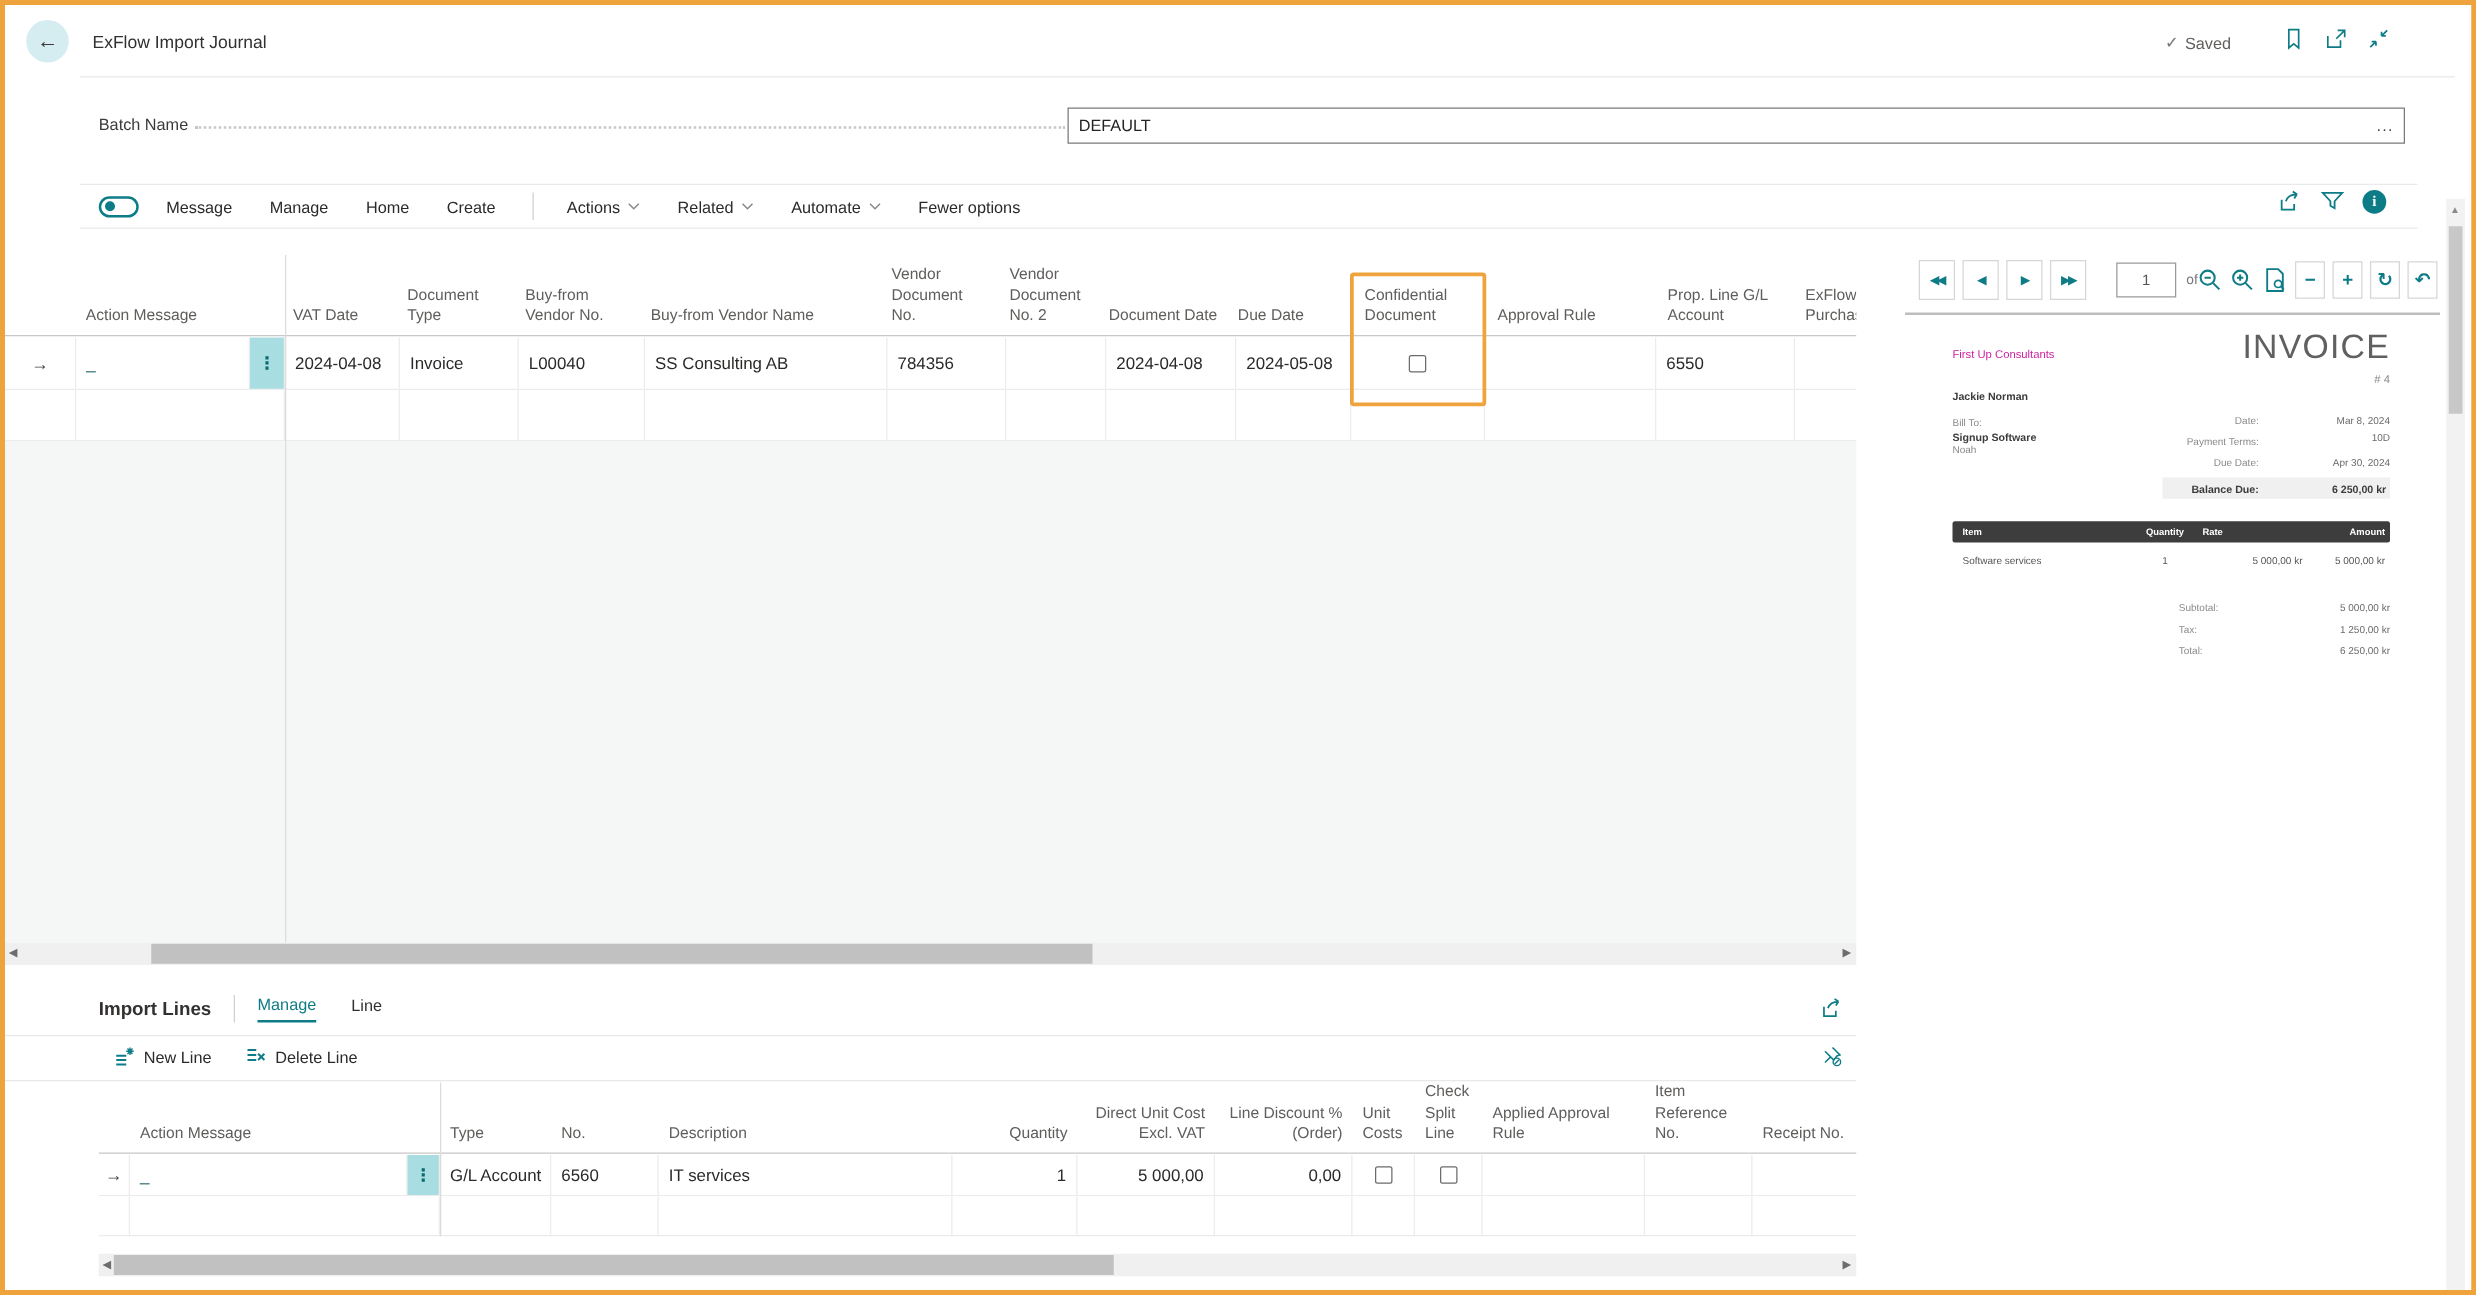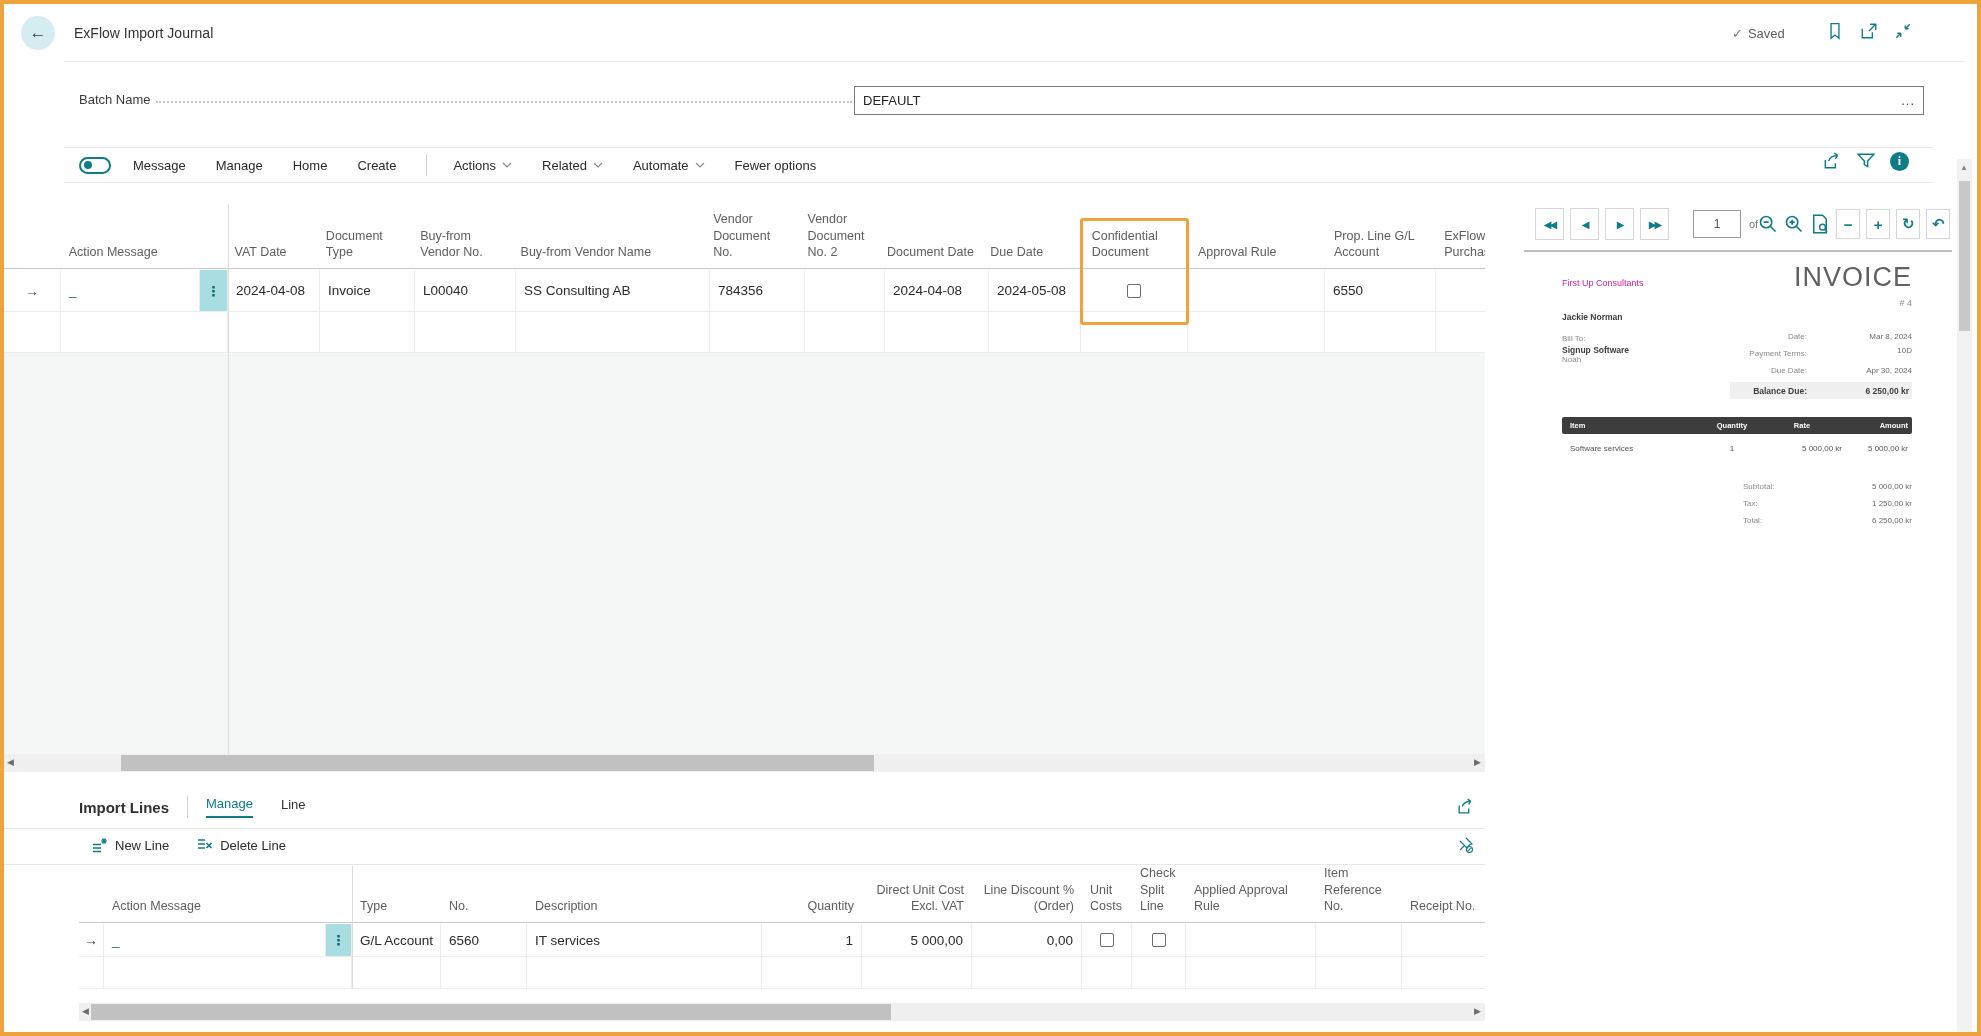--- a/index.html
+++ b/index.html
@@ -437,21 +437,21 @@
     <div class="meta-label" style="left:135px; top:112px;">Due Date:</div>
     <div class="meta-value" style="top:112px;">Apr 30, 2024</div>
 
     <div class="bal-bar"></div>
     <div class="bal-label">Balance Due:</div>
     <div class="bal-value">6 250,00 kr</div>
 
     <div class="inv-thead">
       <span style="width:140px; padding-left:8px;">Item</span>
       <span style="width:60px; text-align:center;">Quantity</span>
-      <span style="width:80px; text-align:center;">Rate</span>
+      <span style="width:80px; text-align:left;">Rate</span>
       <span style="width:70px; text-align:right; padding-right:4px;">Amount</span>
     </div>
     <div class="inv-row">
       <span style="width:140px; padding-left:8px;">Software services</span>
       <span style="width:60px; text-align:center;">1</span>
       <span style="width:80px; text-align:right;">5 000,00 kr</span>
       <span style="width:70px; text-align:right; padding-right:4px;">5 000,00 kr</span>
     </div>
 
     <div class="tot-label" style="top:228px;">Subtotal:</div>

